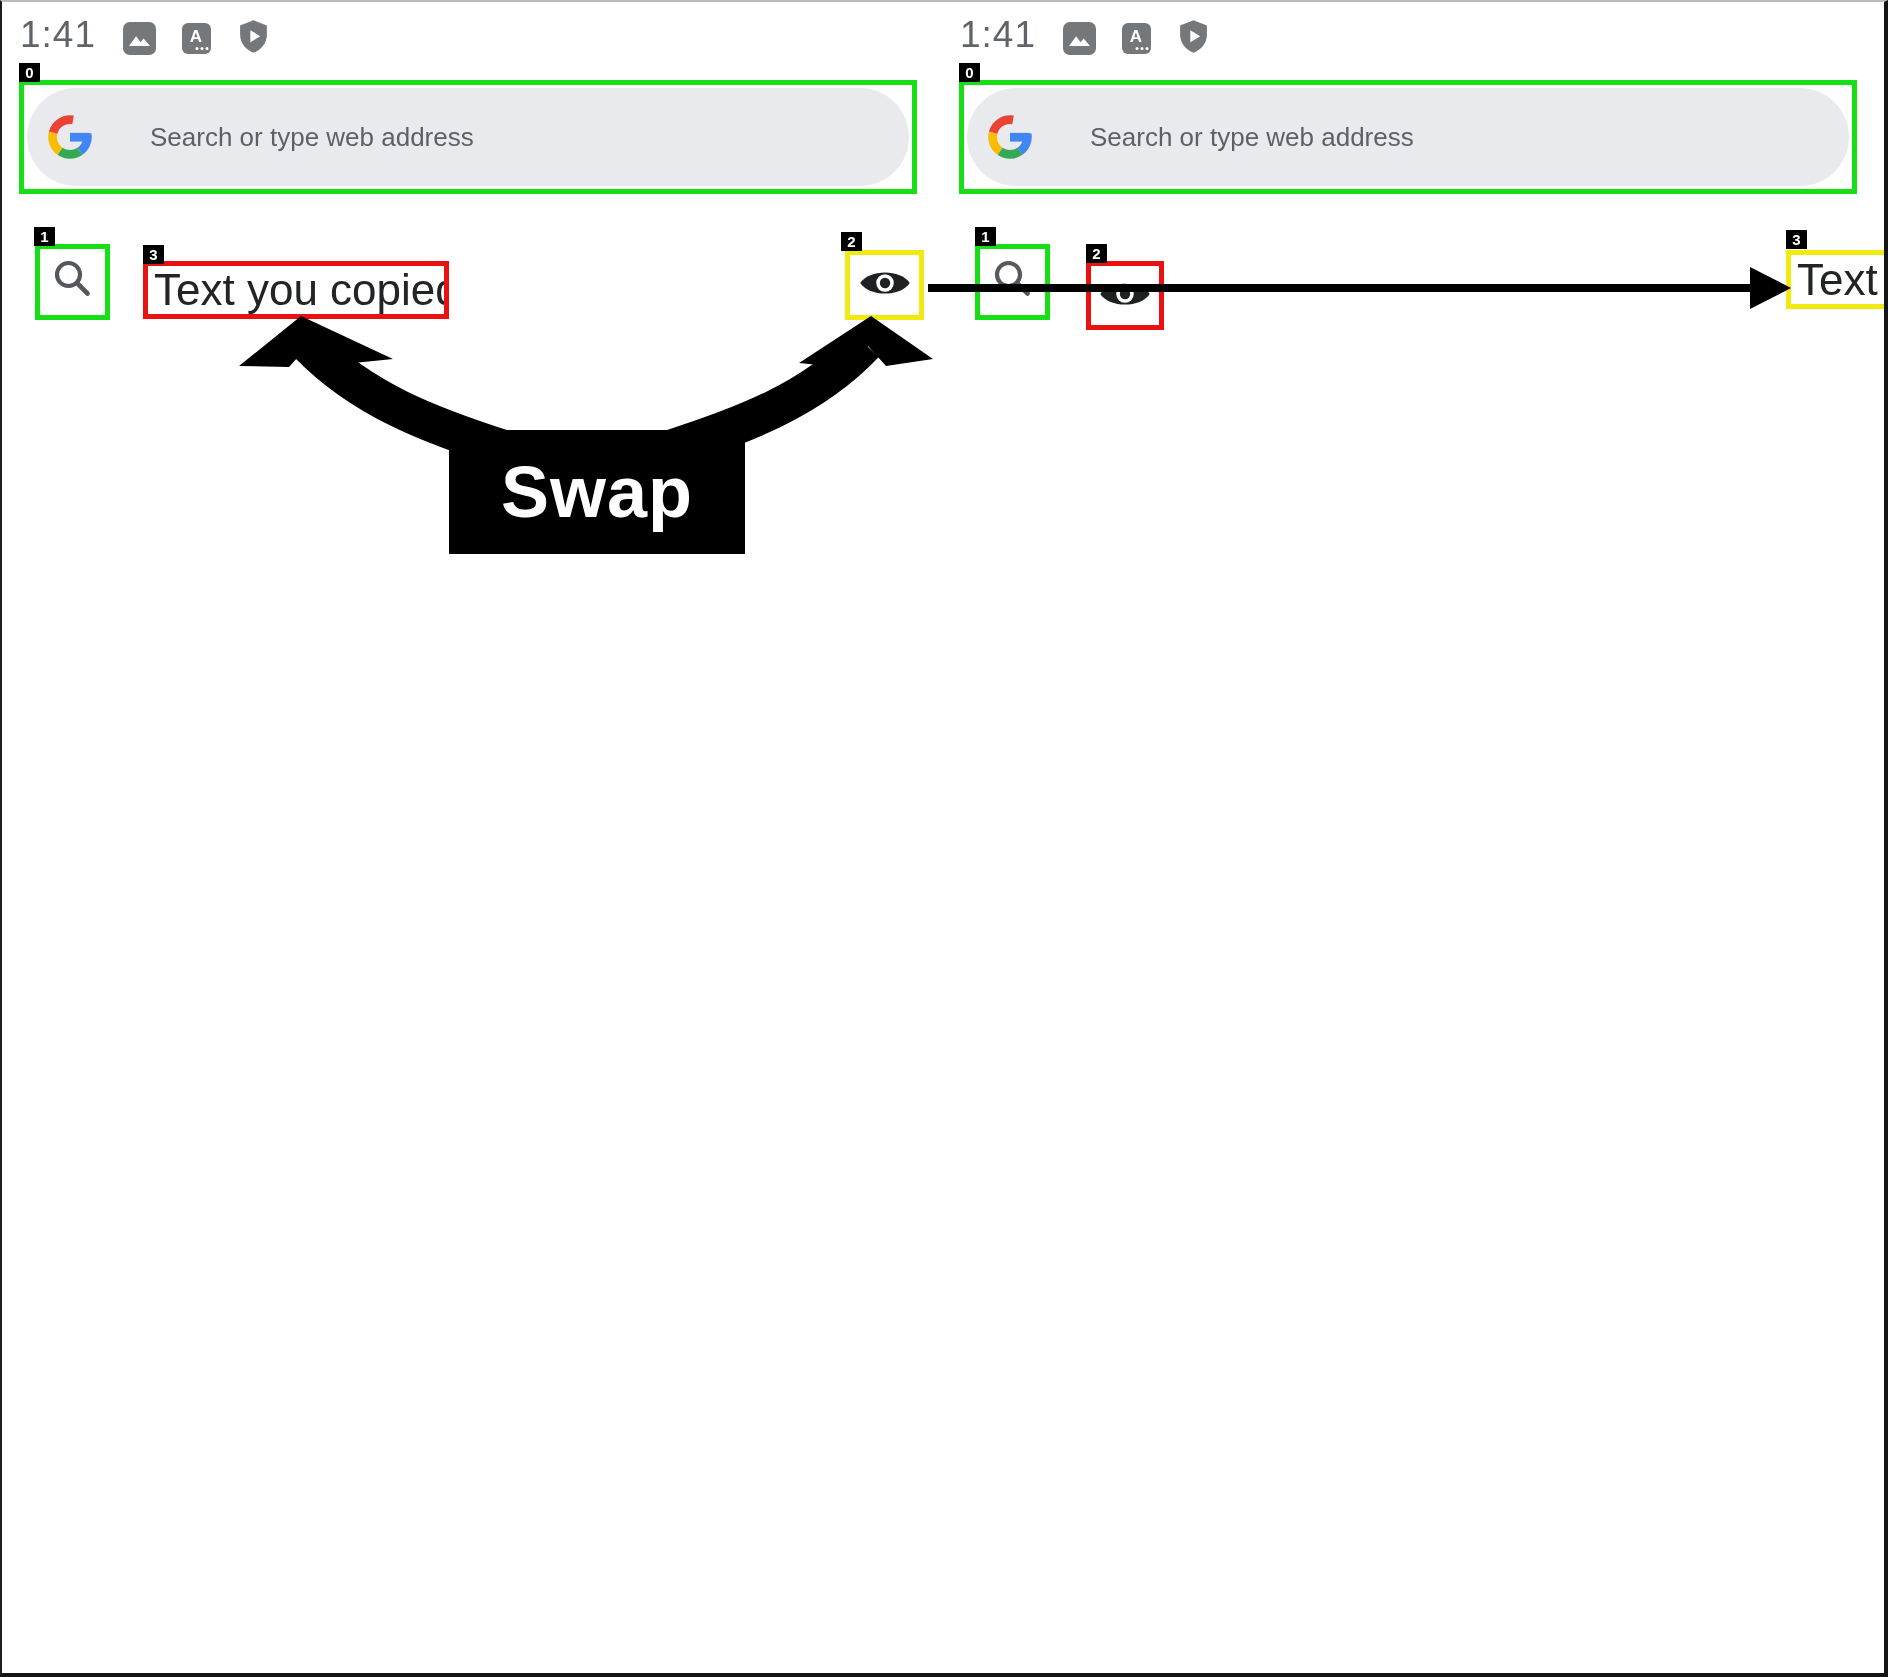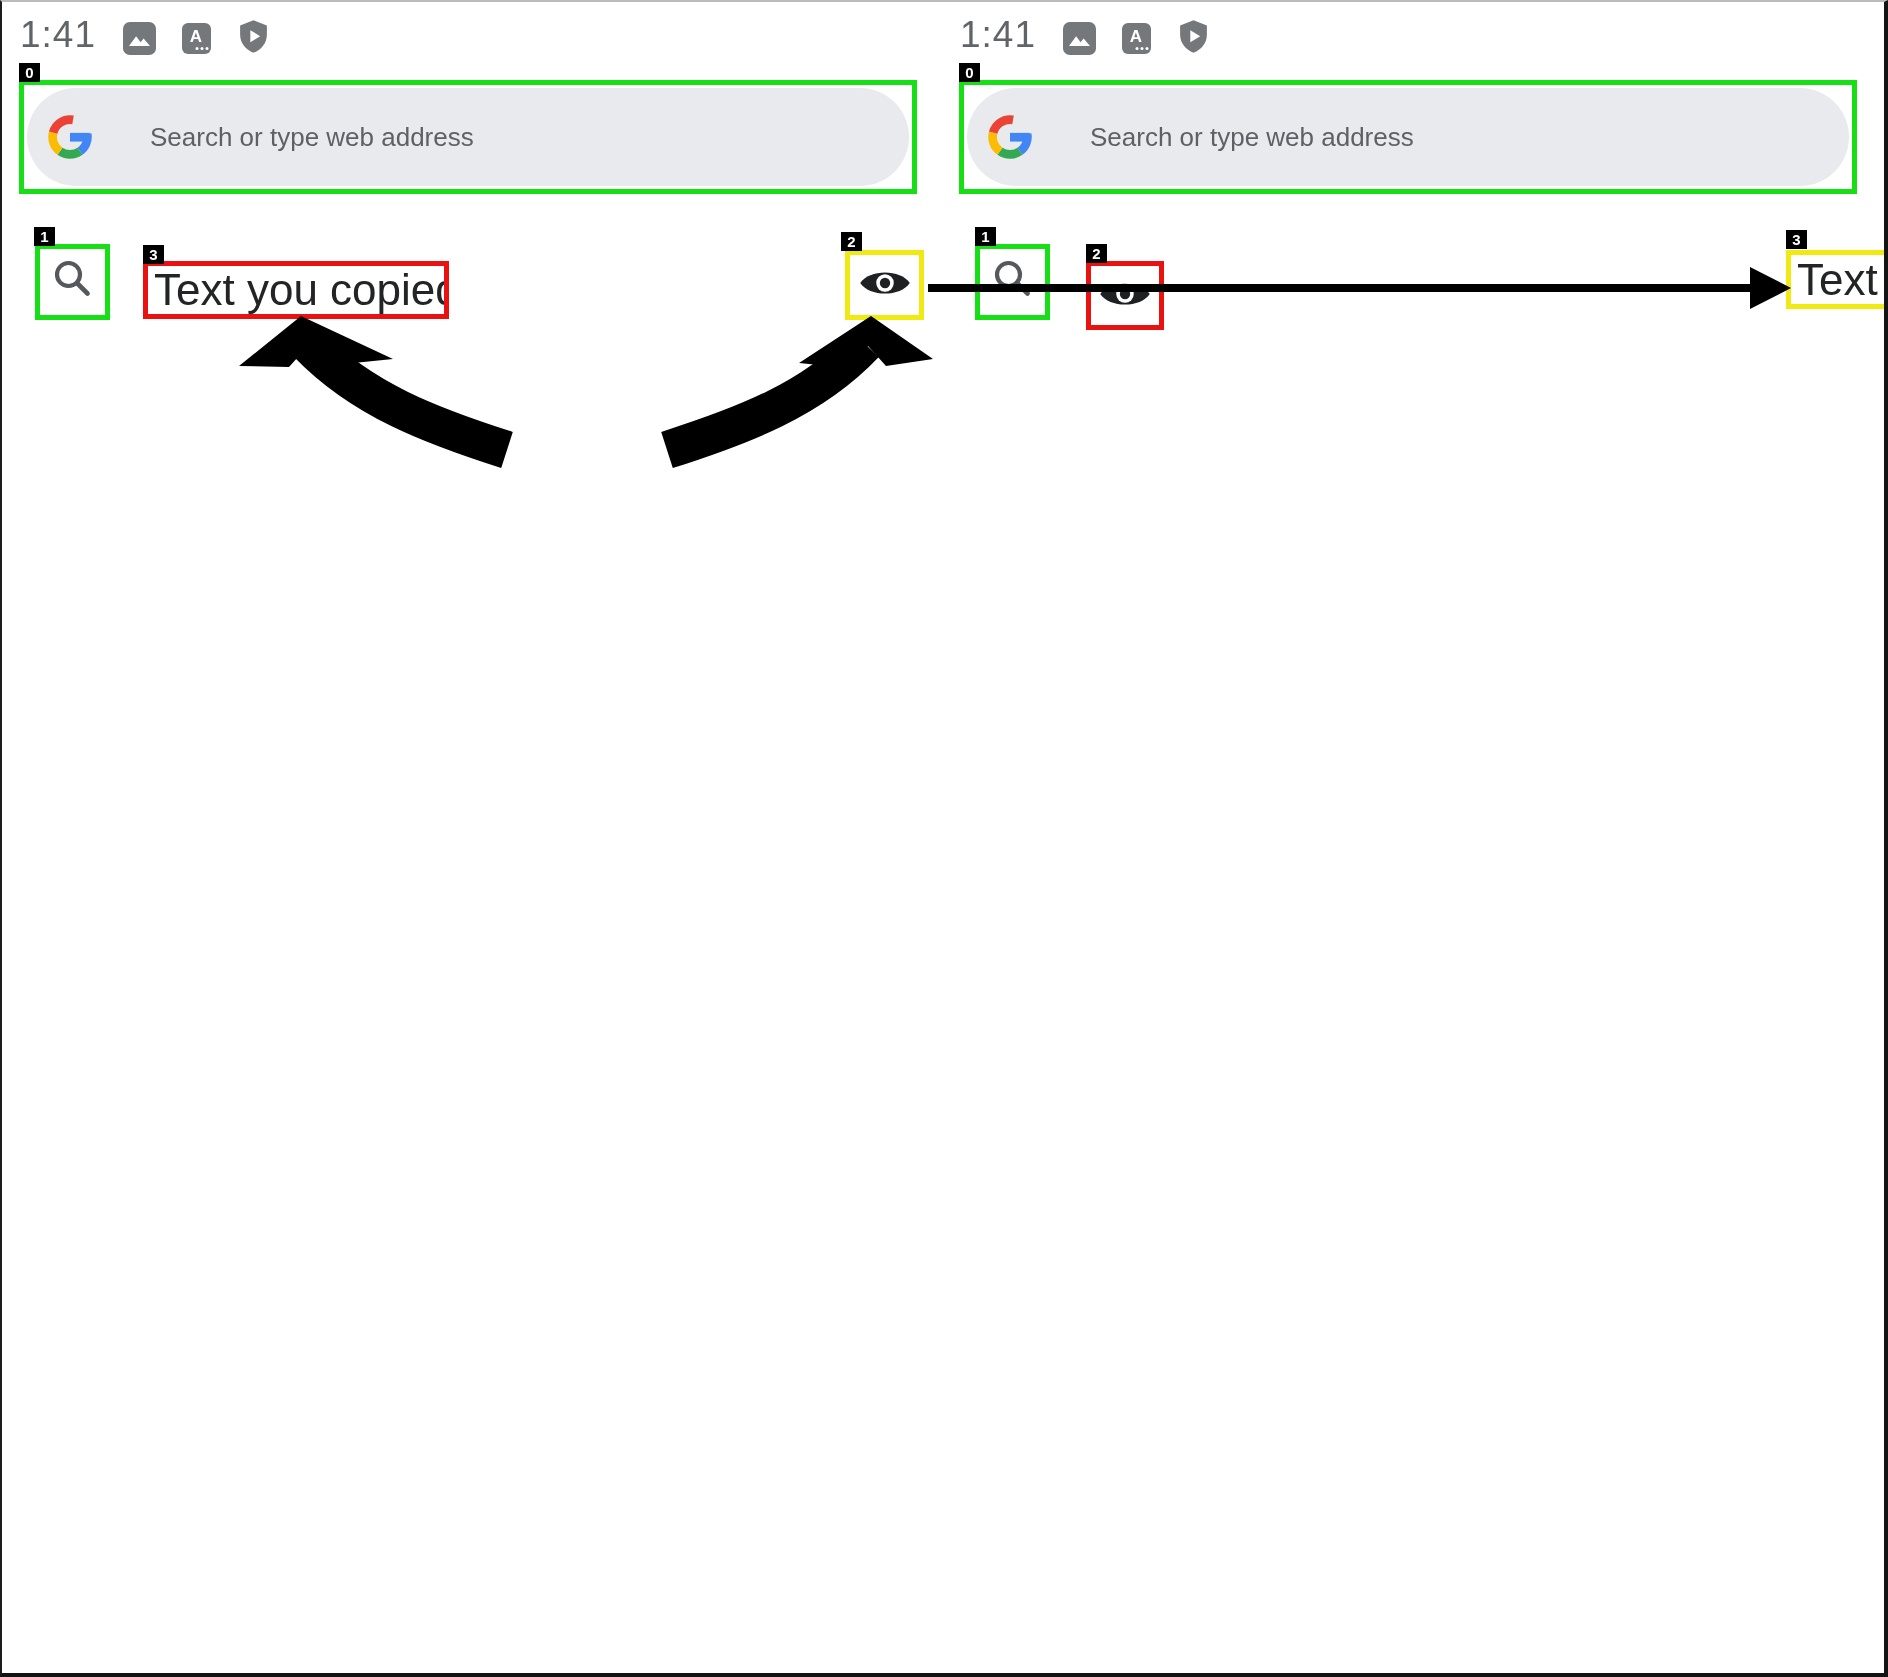--- a/index.html
+++ b/index.html
@@ -206,14 +206,15 @@
       <path d="M 306 342 C 360 398 430 424 505 448" stroke="#000" stroke-width="38" fill="none"></path>
       <polygon points="299,314 391,357 322,364 305,345 287,365 237,364" fill="#000"></polygon>
     </g>
 
     <g>
       <path d="M 863 342 C 810 398 740 424 665 448" stroke="#000" stroke-width="38" fill="none"></path>
       <polygon points="869,314 931,357 884,364 866,344 847,366 797,361" fill="#000"></polygon>
     </g>
   </svg>
 
+  <div class="swap-rect">Swap</div>
 
 </div>
 
 </body></html>

